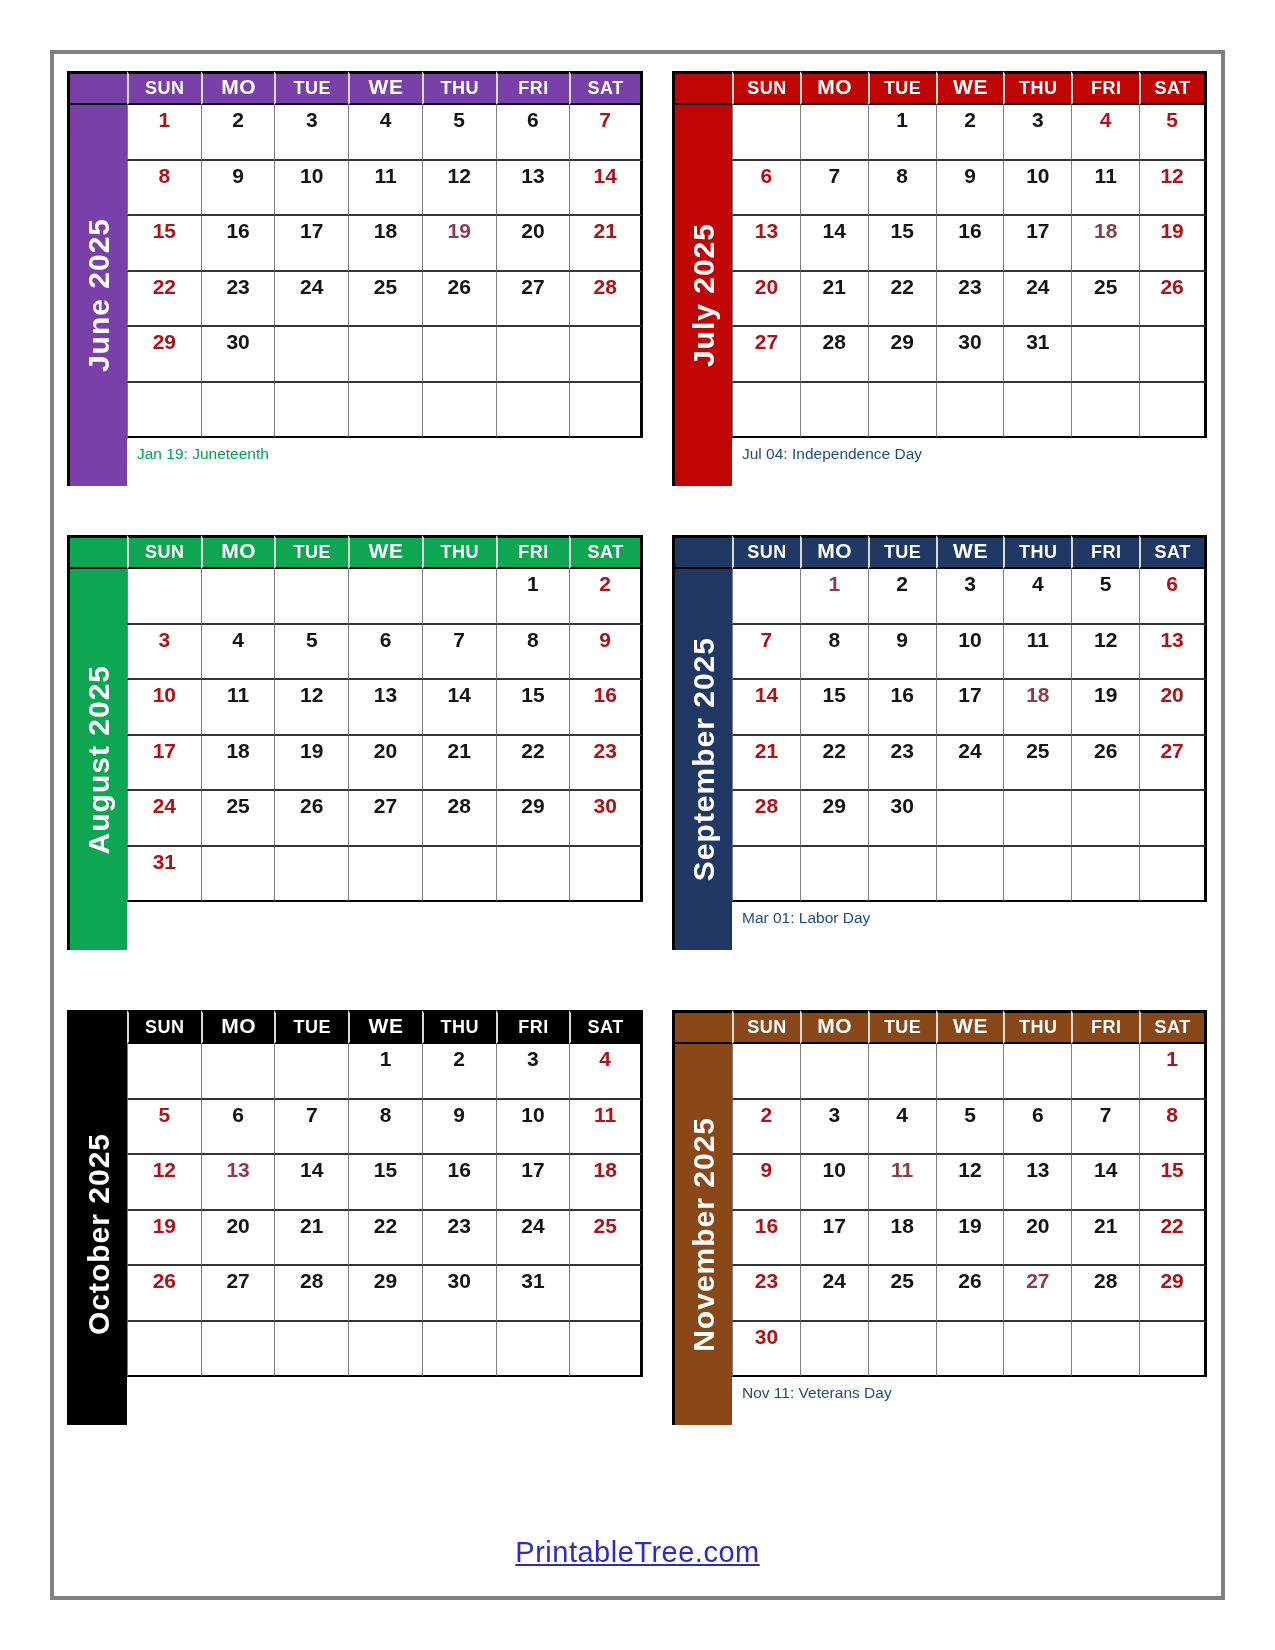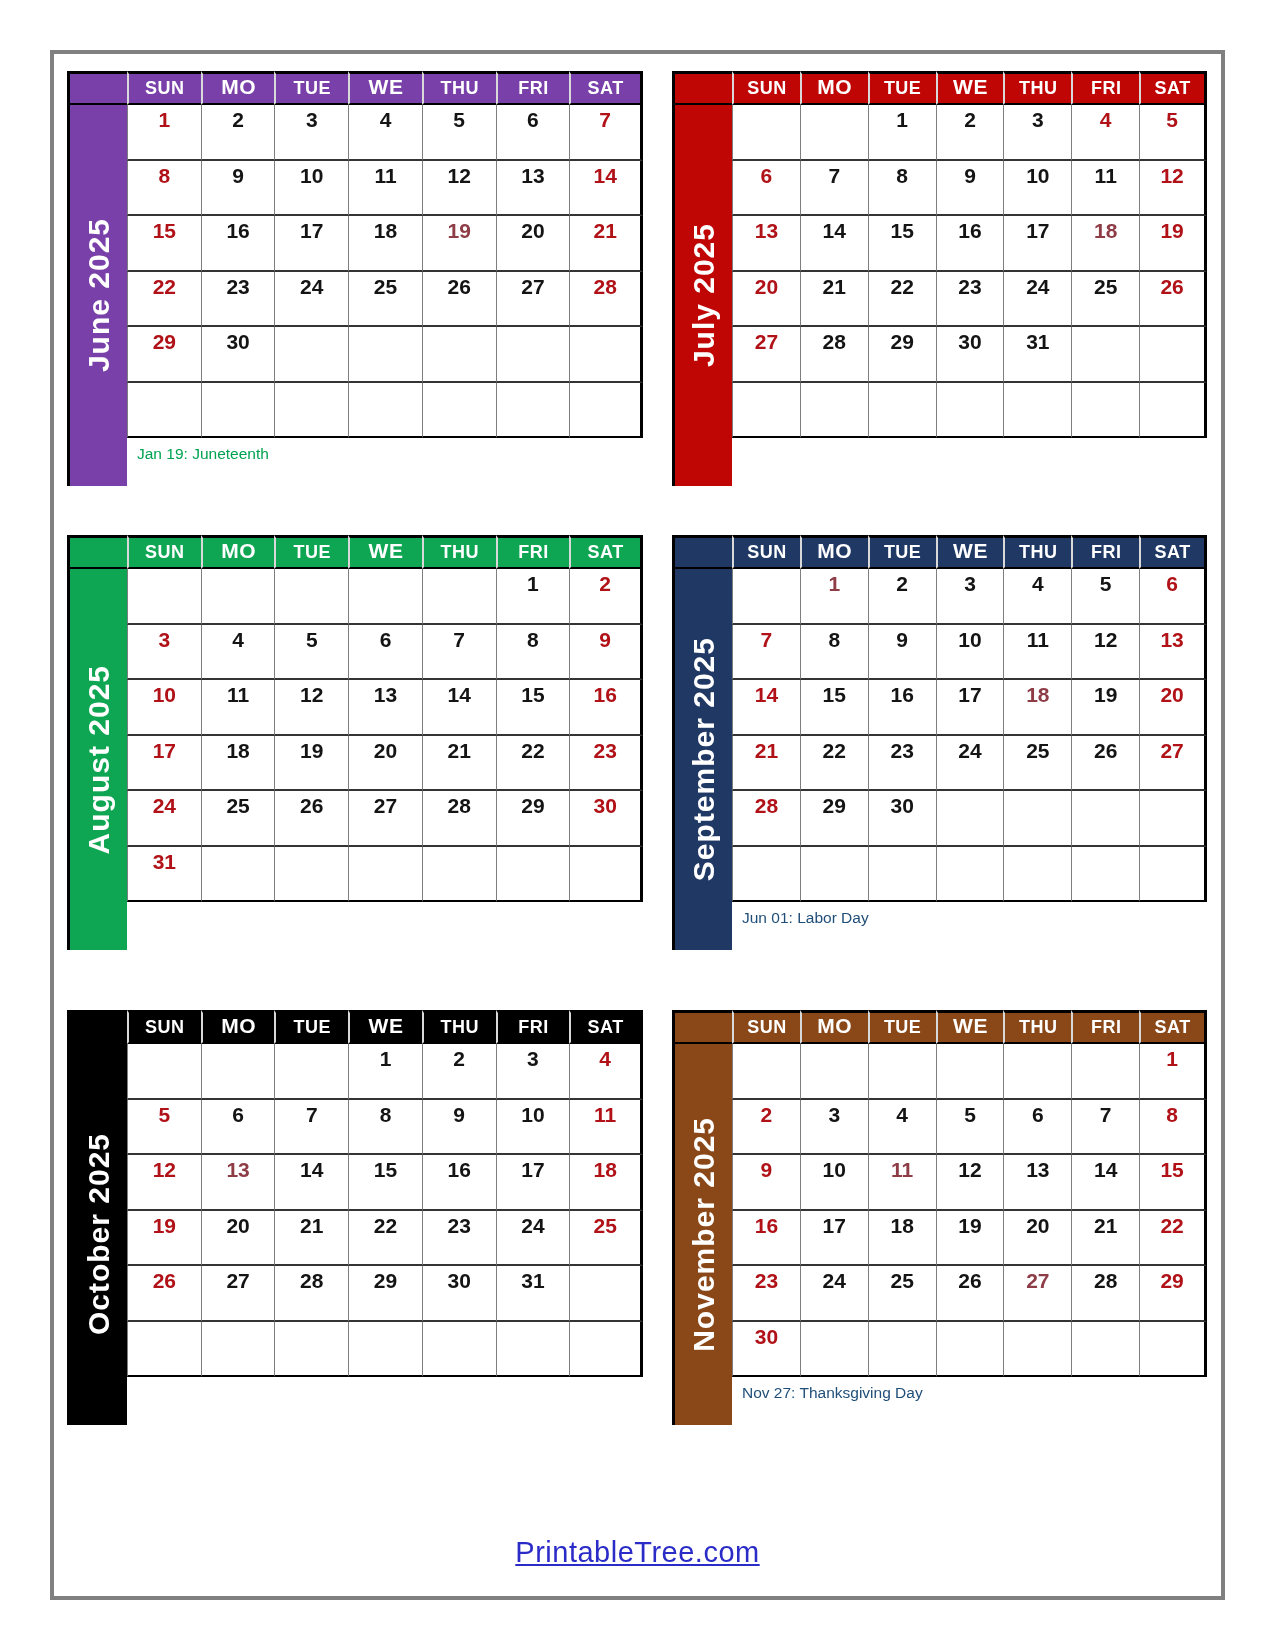--- a/index.html
+++ b/index.html
@@ -184,20 +184,23 @@
         <div class="dcell" style="color: rgb(20, 20, 20);">31</div>
         <div class="dcell" style="color: rgb(20, 20, 20);"></div>
         <div class="dcell c7" style="color: rgb(20, 20, 20);"></div>
         <div class="dcell r6" style="color: rgb(20, 20, 20);"></div>
         <div class="dcell r6" style="color: rgb(20, 20, 20);"></div>
         <div class="dcell r6" style="color: rgb(20, 20, 20);"></div>
         <div class="dcell r6" style="color: rgb(20, 20, 20);"></div>
         <div class="dcell r6" style="color: rgb(20, 20, 20);"></div>
         <div class="dcell r6" style="color: rgb(20, 20, 20);"></div>
         <div class="dcell c7 r6" style="color: rgb(20, 20, 20);"></div>
+        <div class="holcell" style="color: rgb(31, 78, 121);">
+          <div>Jul 04: Independence Day</div>
+        </div>
       </div>
       <div class="mgrid m2">
         <div class="corner" style="background: rgb(15, 166, 83);"></div>
         <div class="hcell" style="background: rgb(15, 166, 83);">
           <span>SUN</span>
         </div>
         <div class="hcell big" style="background: rgb(15, 166, 83);">
           <span>MO</span>
         </div>
         <div class="hcell" style="background: rgb(15, 166, 83);">
@@ -324,21 +327,21 @@
         <div class="dcell" style="color: rgb(20, 20, 20);"></div>
         <div class="dcell c7" style="color: rgb(20, 20, 20);"></div>
         <div class="dcell r6" style="color: rgb(20, 20, 20);"></div>
         <div class="dcell r6" style="color: rgb(20, 20, 20);"></div>
         <div class="dcell r6" style="color: rgb(20, 20, 20);"></div>
         <div class="dcell r6" style="color: rgb(20, 20, 20);"></div>
         <div class="dcell r6" style="color: rgb(20, 20, 20);"></div>
         <div class="dcell r6" style="color: rgb(20, 20, 20);"></div>
         <div class="dcell c7 r6" style="color: rgb(20, 20, 20);"></div>
         <div class="holcell" style="color: rgb(31, 78, 121);">
-          <div>Jun 01: Labor Day</div>
+          <div>Mar 01: Labor Day</div>
         </div>
       </div>
       <div class="mgrid m4">
         <div class="corner" style="background: rgb(0, 0, 0);"></div>
         <div class="hcell" style="background: rgb(0, 0, 0);">
           <span>SUN</span>
         </div>
         <div class="hcell big" style="background: rgb(0, 0, 0);">
           <span>MO</span>
         </div>
@@ -465,20 +468,20 @@
         <div class="dcell" style="color: rgb(20, 20, 20);">28</div>
         <div class="dcell c7" style="color: rgb(176, 18, 24);">29</div>
         <div class="dcell r6" style="color: rgb(176, 18, 24);">30</div>
         <div class="dcell r6" style="color: rgb(20, 20, 20);"></div>
         <div class="dcell r6" style="color: rgb(20, 20, 20);"></div>
         <div class="dcell r6" style="color: rgb(20, 20, 20);"></div>
         <div class="dcell r6" style="color: rgb(20, 20, 20);"></div>
         <div class="dcell r6" style="color: rgb(20, 20, 20);"></div>
         <div class="dcell c7 r6" style="color: rgb(20, 20, 20);"></div>
         <div class="holcell" style="color: rgb(31, 78, 121);">
-          <div>Nov 27: Thanksgiving Day</div>
+          <div>Nov 11: Veterans Day</div>
         </div>
       </div>
     </div>
   <div class="footer">
     <a href="#" style="color: rgb(43, 43, 200);">PrintableTree.com</a>
   </div>
 </div>
 
 </body></html>

